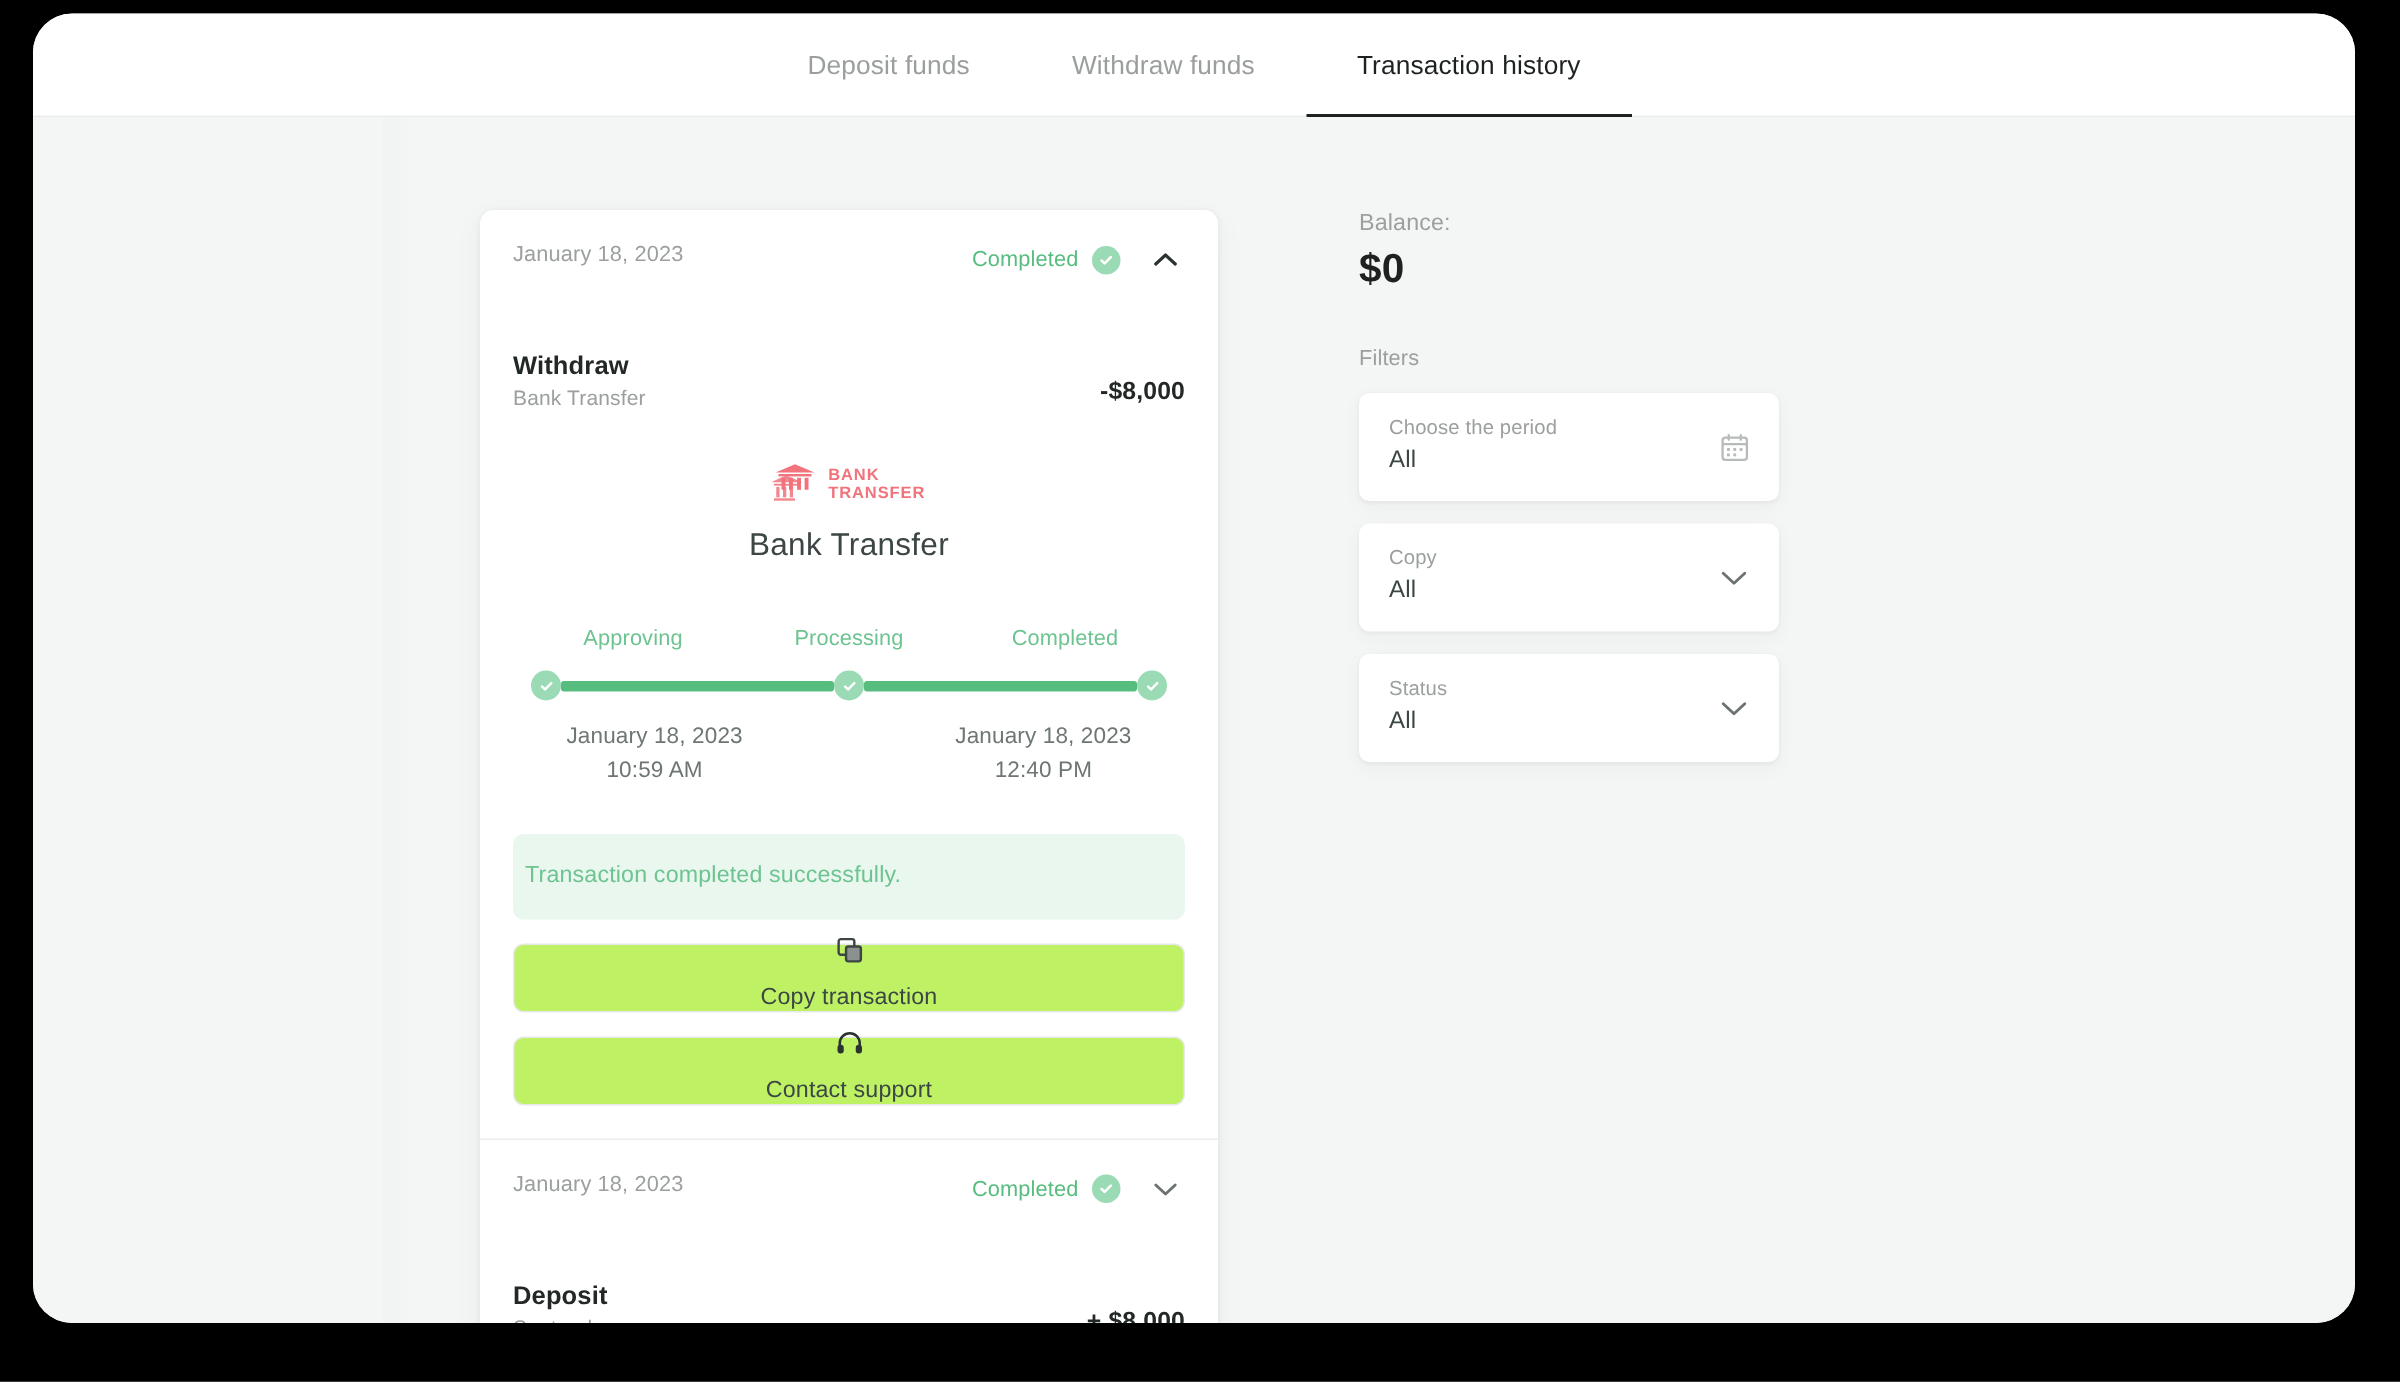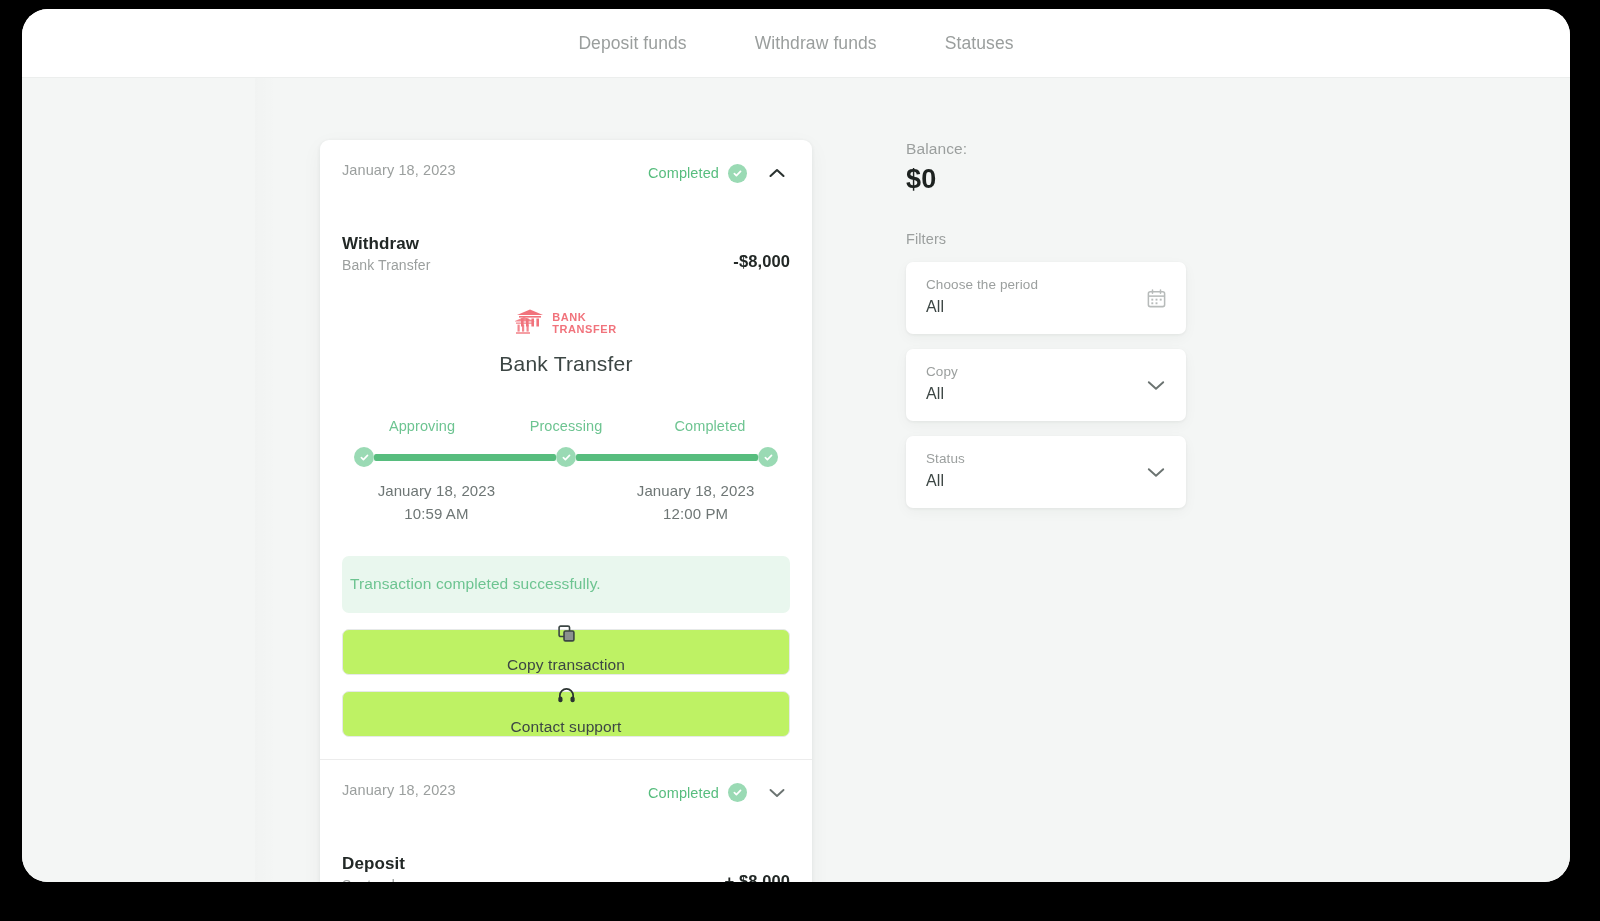--- a/index.html
+++ b/index.html
@@ -342,22 +342,22 @@
 
 <div id="device-frame">
 
   <div id="tabbar">
     <div class="tab">
       <span>Deposit funds</span>
     </div>
     <div class="tab">
       <span>Withdraw funds</span>
     </div>
-    <div class="tab">
-      <span>Statuses</span>
+    <div class="tab active">
+      <span>Transaction history</span>
     </div>
   </div>
 
   <div id="page-body">
     <div id="bg-band"></div>
 
     <div id="tx-card">
 
       <div class="tx-item">
         <div class="tx-head">
@@ -442,21 +442,21 @@
                   </svg>
               </div>
             </div>
             <div class="tracker-dates">
               <div class="d-left">
                 <div>January 18, 2023</div>
                 <div>10:59 AM</div>
               </div>
               <div class="d-right">
                 <div>January 18, 2023</div>
-                <div>12:00 PM</div>
+                <div>12:40 PM</div>
               </div>
             </div>
           </div>
 
           <div class="success-banner">Transaction completed successfully.</div>
 
           <div class="action-btn">
             <span>
               <svg width="19" height="19" viewBox="0 0 20 20">
                 <rect x="2.2" y="2.2" width="11" height="11" rx="1.6" fill="none" stroke="#3c4644" stroke-width="1.7"></rect>

